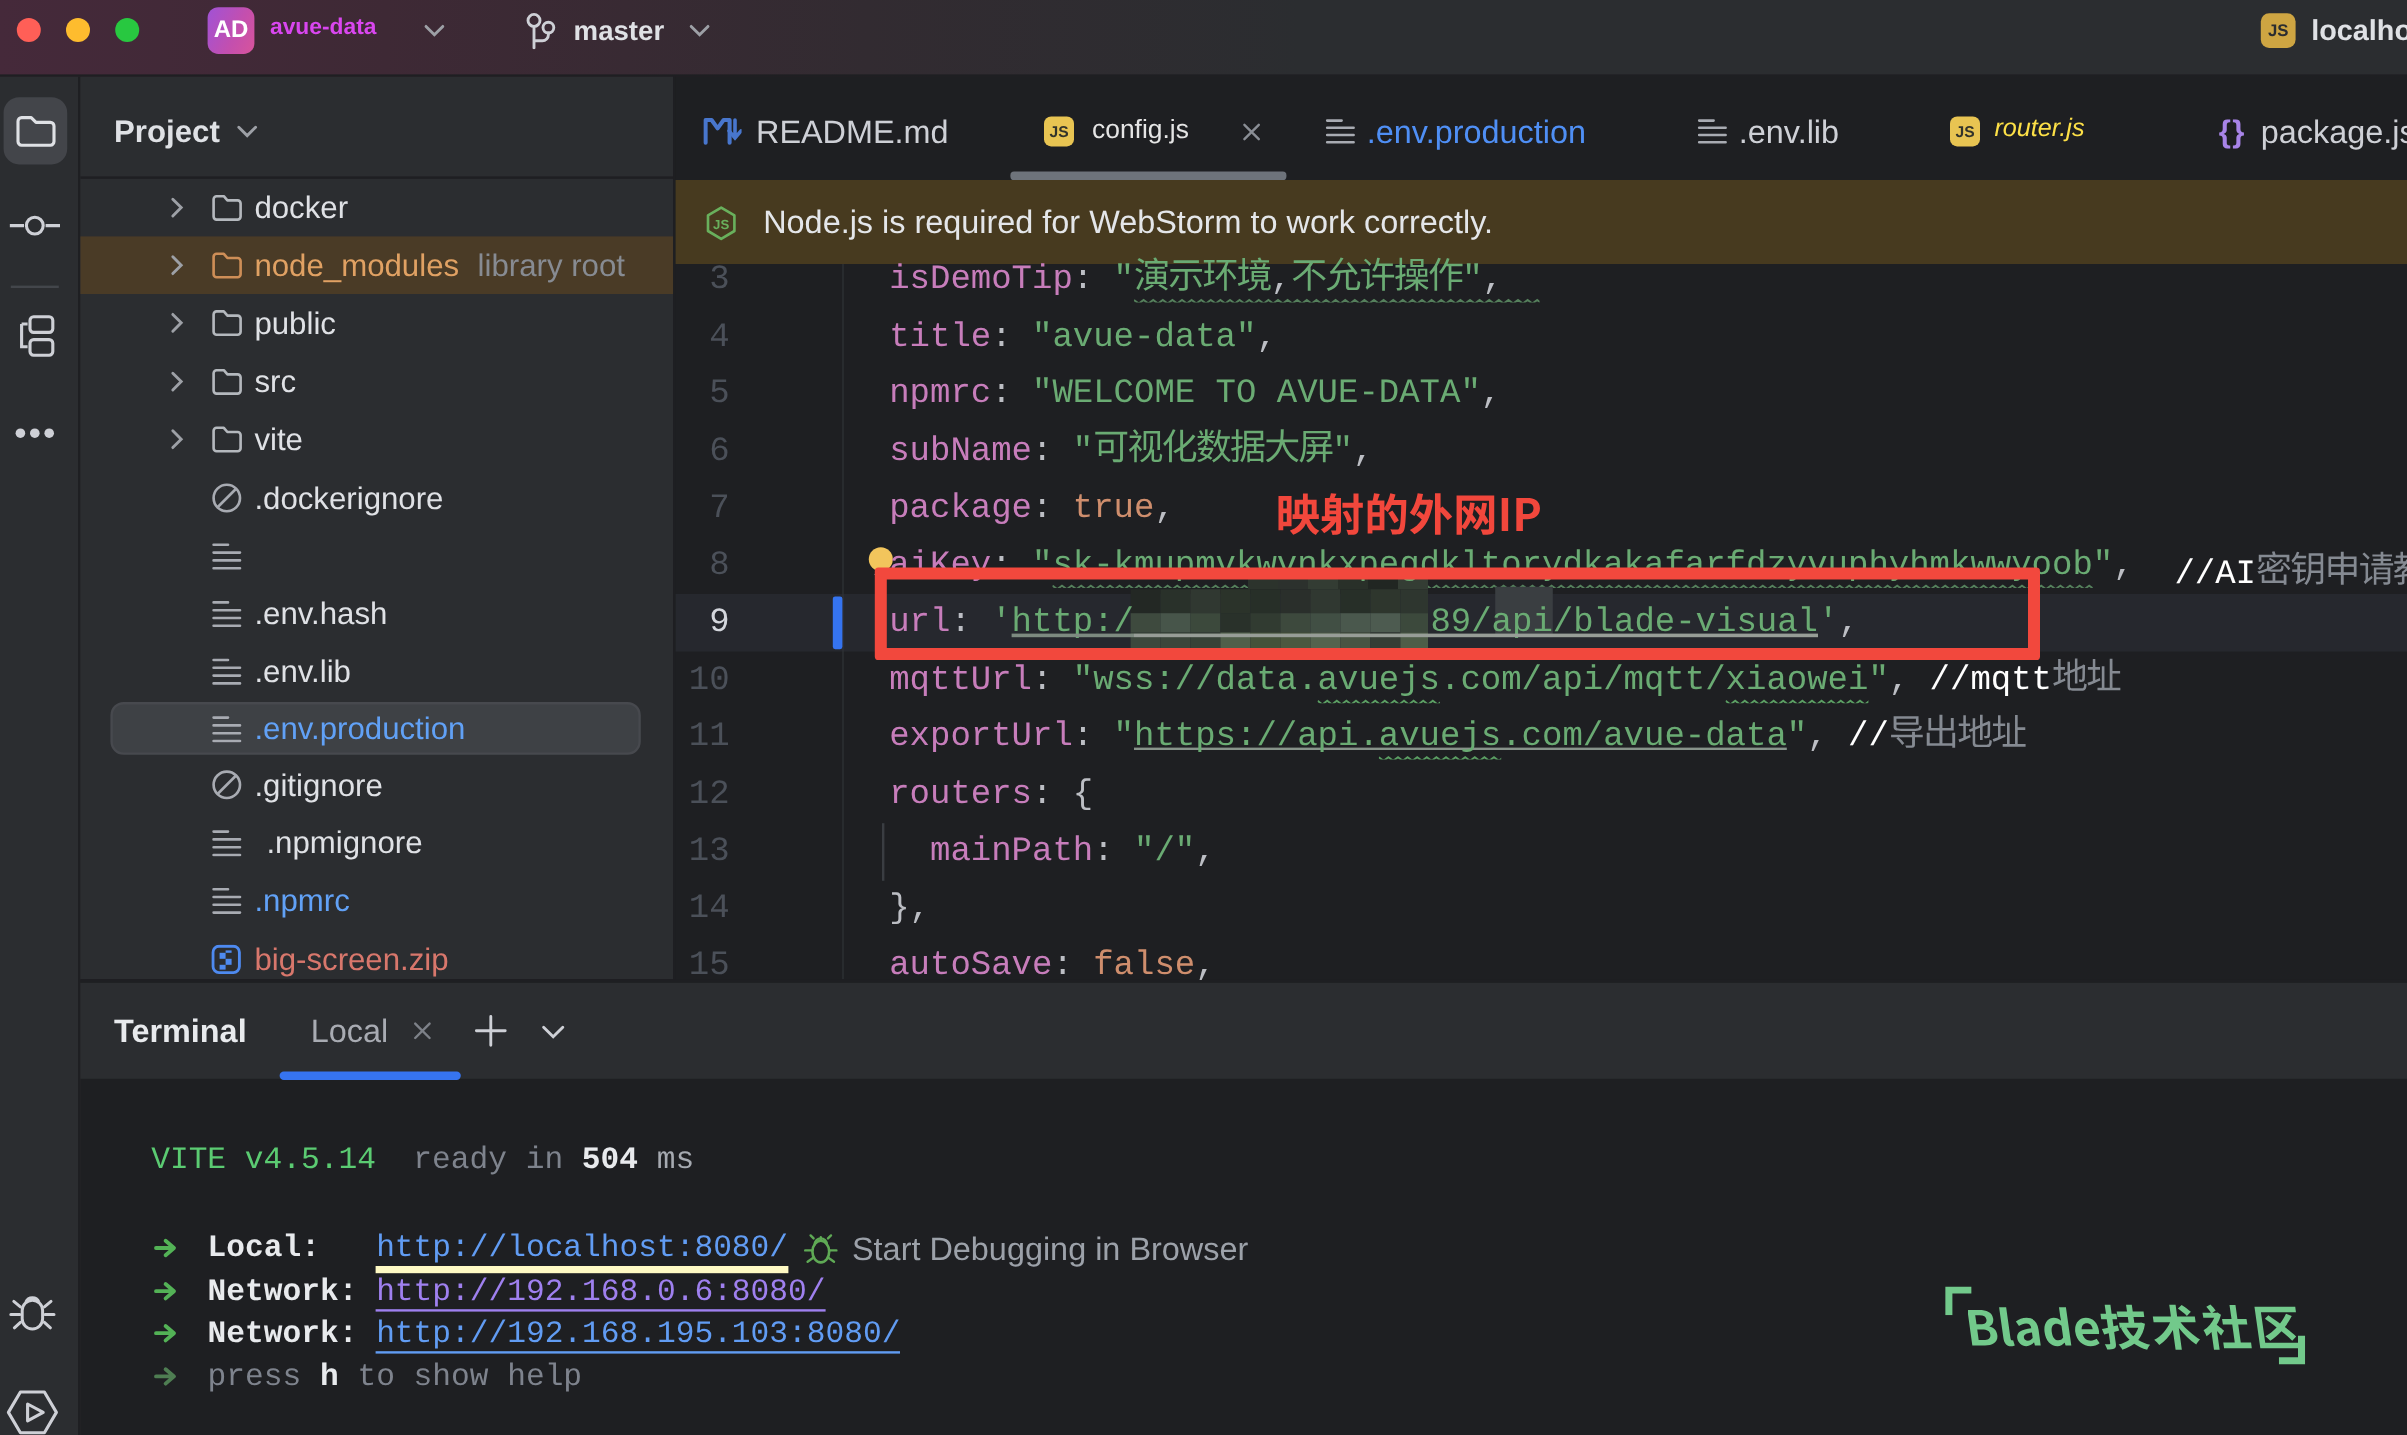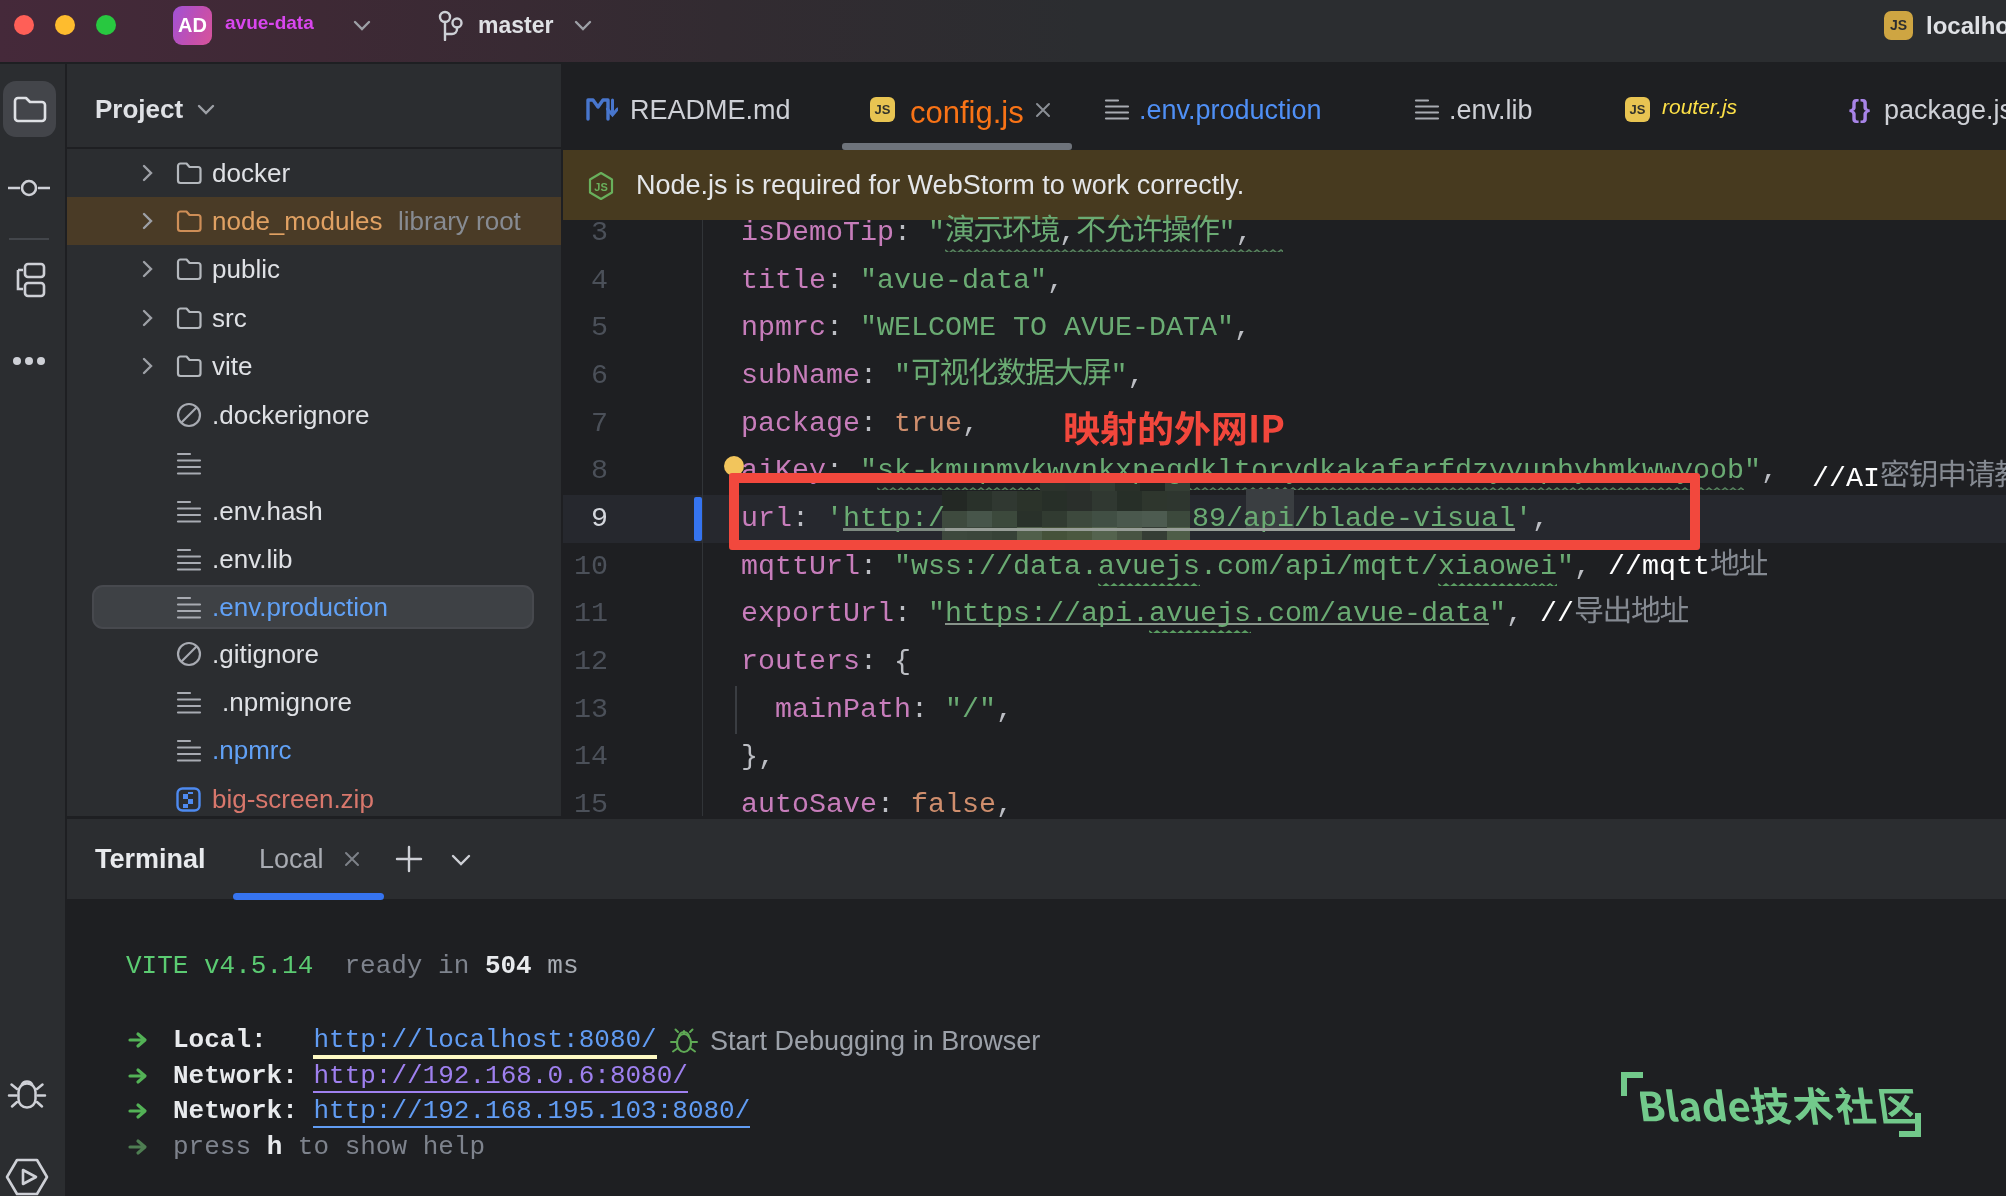--- a/index.html
+++ b/index.html
@@ -152,21 +152,21 @@
 
 <div class="abs" style="left:561px;top:64px;width:2px;height:752px;background:#1e1f22;"></div>
 
 <div class="abs" style="left:563px;top:64px;width:1443px;height:86px;background:#1e1f22;"></div>
 <svg class="abs" style="left:586px;top:98px;" width="32" height="23" viewBox="0 0 32 23">
       <path d="M2 21 V2 h5 l5 7 l5 -7 h5 v19" stroke="#4876cd" stroke-width="3.4" fill="none" stroke-linejoin="round" stroke-linecap="round"></path>
       <path d="M26.5 2 v14 M21.5 11 l5 6 l5 -6" stroke="#4876cd" stroke-width="3" fill="none" stroke-linecap="round"></path>
     </svg>
 <div class="abs" style="left:630px;top:95px;font-size:27px;color:#ced0d6;">README.md</div>
 <div class="abs" style="left:870px;top:97px;width:25px;height:25px;border-radius:6px;background:#e8c452;color:#32332b;font-size:13px;font-weight:bold;text-align:center;line-height:25px;font-family:Liberation Sans">JS</div>
-<div class="abs" style="left:910px;top:95px;font-size:31px;color:#f97316;text-align:center;">config.js</div>
+<div class="abs" style="left:910px;top:95px;font-size:22px;color:#e5e5e5;text-align:center;">config.js</div>
 <svg class="abs" style="left:1033px;top:100px;" width="20" height="20" viewBox="0 0 20 20">
       <path d="M4 4 L16 16 M16 4 L4 16" stroke="#8a8e95" stroke-width="2" fill="none" stroke-linecap="round"></path>
     </svg>
 <div class="abs" style="left:842px;top:143px;width:230px;height:7px;background:#6e737b;border-radius:3px;"></div>
 <svg class="abs" style="left:1104px;top:98px;" width="26" height="23" viewBox="0 0 26 23">
       <path d="M2 2.5 h12 M2 8.5 h22 M2 14.5 h22 M2 20.5 h22" stroke="#a8abb2" stroke-width="2.2" stroke-linecap="round"></path>
     </svg>
 <div class="abs" style="left:1139px;top:95px;font-size:27px;color:#4f8ff5;">.env.production</div>
 <svg class="abs" style="left:1414px;top:98px;" width="26" height="23" viewBox="0 0 26 23">
       <path d="M2 2.5 h12 M2 8.5 h22 M2 14.5 h22 M2 20.5 h22" stroke="#a8abb2" stroke-width="2.2" stroke-linecap="round"></path>
@@ -315,21 +315,21 @@
     </svg>
 <svg class="abs" style="left:128px;top:1067px;" width="22" height="18" viewBox="0 0 22 18">
       <path d="M2 9 h14 M10 3 l7 6 l-7 6" stroke="#53b256" stroke-width="3.2" fill="none" stroke-linecap="round" stroke-linejoin="round"></path>
     </svg>
 <svg class="abs" style="left:128px;top:1102px;" width="22" height="18" viewBox="0 0 22 18">
       <path d="M2 9 h14 M10 3 l7 6 l-7 6" stroke="#53b256" stroke-width="3.2" fill="none" stroke-linecap="round" stroke-linejoin="round"></path>
     </svg>
 <svg class="abs" style="left:128px;top:1138px;" width="22" height="18" viewBox="0 0 22 18">
       <path d="M2 9 h14 M10 3 l7 6 l-7 6" stroke="#4e7d52" stroke-width="3.2" fill="none" stroke-linecap="round" stroke-linejoin="round"></path>
     </svg>
-<div class="abs mono" style="left:173px;top:1022px;height:36px;line-height:36px;font-size:26px;white-space:pre;"><span style="color:#e8eaed;font-weight:bold">Local:</span>   <span style="color:#619cf3;border-bottom:4px solid #fef9c3">http://localhost:8080/</span></div>
+<div class="abs mono" style="left:173px;top:1022px;height:36px;line-height:36px;font-size:26px;white-space:pre;"><span style="color:#e8eaed;font-weight:bold">Local:</span>   <span style="color:#619cf3;border-bottom:6px solid #fef9c3">http://localhost:8080/</span></div>
 <div class="abs mono" style="left:173px;top:1058px;height:36px;line-height:36px;font-size:26px;white-space:pre;"><span style="color:#e8eaed;font-weight:bold">Network:</span> <span style="color:#9f80ef;border-bottom:2px solid #9f80ef">http://192.168.0.6:8080/</span></div>
 <div class="abs mono" style="left:173px;top:1093px;height:36px;line-height:36px;font-size:26px;white-space:pre;"><span style="color:#e8eaed;font-weight:bold">Network:</span> <span style="color:#619cf3;border-bottom:2px solid #619cf3">http://192.168.195.103:8080/</span></div>
 <div class="abs mono" style="left:173px;top:1129px;height:36px;line-height:36px;font-size:26px;white-space:pre;"><span style="color:#7e838d">press </span><span style="color:#e8eaed;font-weight:bold">h</span><span style="color:#7e838d"> to show help</span></div>
 <svg class="abs" style="left:668px;top:1026px;" width="32" height="30" viewBox="0 0 32 30">
       <ellipse cx="16" cy="17" rx="7" ry="9" stroke="#5fa955" stroke-width="2.2" fill="none"></ellipse>
       <path d="M11 11 a5 5 0 0 1 10 0 M16 8 v-3 M10 6 l-2.5-2.5 M22 6 l2.5-2.5 M9 16 h-6 M29 16 h-6 M10 22 l-5 3.5 M22 22 l5 3.5" stroke="#5fa955" stroke-width="2" fill="none" stroke-linecap="round"></path>
     </svg>
 <div class="abs" style="left:710px;top:1026px;font-size:27px;color:#9ca1a9;">Start Debugging in Browser</div>
 
 <svg class="abs" style="left:1640px;top:1084px;" width="282" height="56" viewBox="0 0 282 56">

